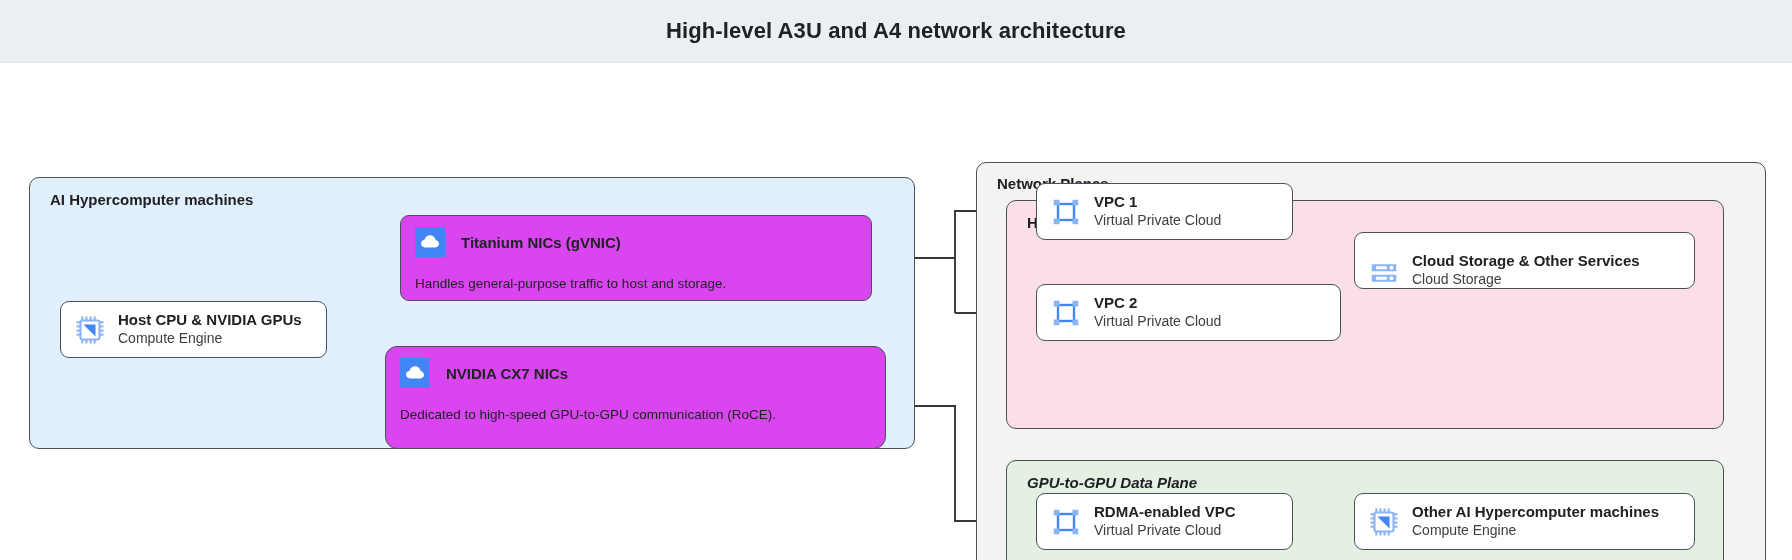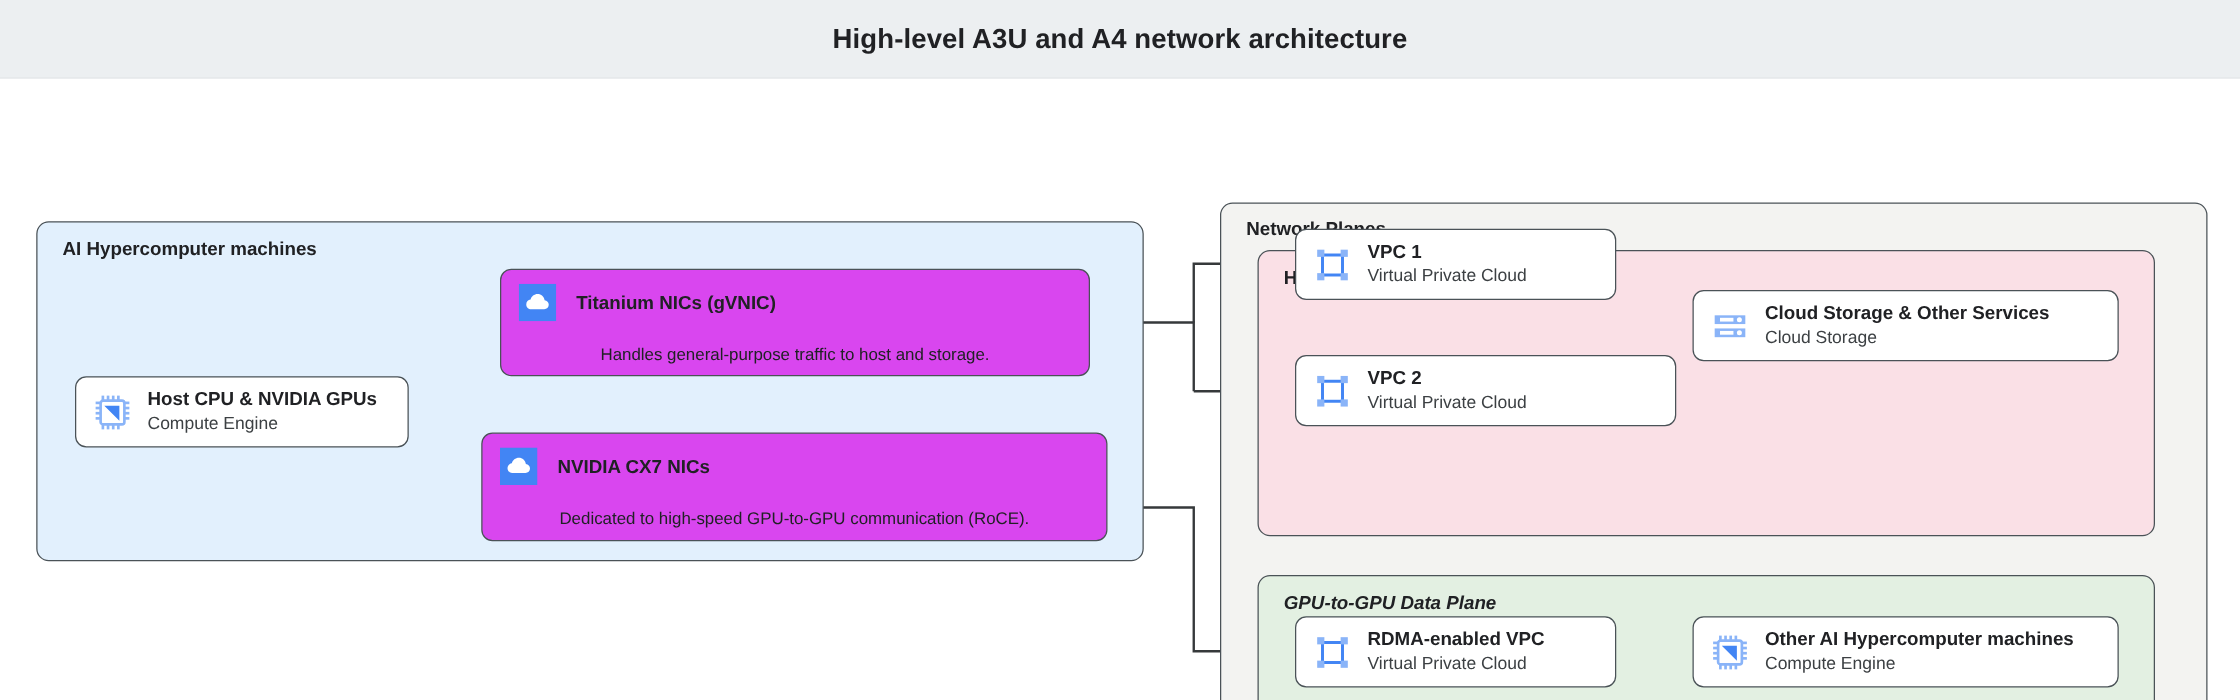--- a/index.html
+++ b/index.html
@@ -114,21 +114,21 @@
     padding: 11px 14px 10px 14px;
   }
   .detail-card .dc-title {
     font-size: 15px; font-weight: bold; color: #202124; white-space: nowrap;
   }
   .detail-card .dc-rule {
     height: 1.6px; background: #737b80; margin: 0 14px;
   }
   .detail-card .dc-desc {
     font-size: 13.5px; color: #202124;
-    text-align: center;
+    text-align: left;
     padding: 9px 14px 27px 14px;
     white-space: nowrap;
   }
 
   
   .icon { flex: 0 0 auto; display: block; }
 
   
   #connectors { position: absolute; left: 0; top: 0; width: 1792px; height: 497px; }
 </style>
@@ -208,21 +208,21 @@
       <svg class="icon" width="30" height="30" viewBox="0 0 24 24">
         <rect x="0" y="0" width="24" height="24" fill="#4285f4"></rect>
         <path d="M12.1 6.6c-2.2 0-4.05 1.5-4.55 3.55C6.0 10.35 4.8 11.65 4.8 13.2c0 1.72 1.4 3.1 3.12 3.1h8.4c1.6 0 2.88-1.28 2.88-2.86 0-1.5-1.16-2.74-2.64-2.86-.3-2.26-2.24-3.98-4.46-3.98z" fill="#ffffff"></path>
       </svg>
       <span class="dc-title">Titanium NICs (gVNIC)</span>
     </div>
     <div class="dc-rule"></div>
     <div class="dc-desc">Handles general-purpose traffic to host and storage.</div>
   </div>
 
-  <div class="detail-card" id="card-cx7" style="left:385px; top:283px; width:501px; height:87px;">
+  <div class="detail-card" id="card-cx7" style="left:385px; top:283px; width:501px; height:103px;border-radius:12px;">
     <div class="dc-head">
       <svg class="icon" width="30" height="30" viewBox="0 0 24 24">
         <rect x="0" y="0" width="24" height="24" fill="#4285f4"></rect>
         <path d="M12.1 6.6c-2.2 0-4.05 1.5-4.55 3.55C6.0 10.35 4.8 11.65 4.8 13.2c0 1.72 1.4 3.1 3.12 3.1h8.4c1.6 0 2.88-1.28 2.88-2.86 0-1.5-1.16-2.74-2.64-2.86-.3-2.26-2.24-3.98-4.46-3.98z" fill="#ffffff"></path>
       </svg>
       <span class="dc-title">NVIDIA CX7 NICs</span>
     </div>
     <div class="dc-rule"></div>
     <div class="dc-desc">Dedicated to high-speed GPU-to-GPU communication (RoCE).</div>
   </div>
@@ -256,21 +256,21 @@
       <rect x="17.2" y="2.2" width="4.6" height="4.6" fill="#8ab4f8"></rect>
       <rect x="2.2" y="17.2" width="4.6" height="4.6" fill="#8ab4f8"></rect>
       <rect x="17.2" y="17.2" width="4.6" height="4.6" fill="#8ab4f8"></rect>
     </svg>
     <span class="node-text">
       <span class="node-title">VPC 2</span>
       <span class="node-sub">Virtual Private Cloud</span>
     </span>
   </div>
 
-  <div class="node" id="node-storage" style="left:1354px; top:169px; width:341px; height:57px;">
+  <div class="node" id="node-storage" style="left:1354px; top:169px; width:341px; height:57px;align-items:flex-end;">
     <svg class="icon" width="30" height="30" viewBox="0 0 24 24">
       <rect x="2.2" y="5.0" width="19.6" height="5.6" fill="#8ab4f8"></rect>
       <rect x="2.2" y="13.4" width="19.6" height="5.6" fill="#8ab4f8"></rect>
       <rect x="5.6" y="6.6" width="8.6" height="2.4" fill="#ffffff"></rect>
       <rect x="5.6" y="15.0" width="8.6" height="2.4" fill="#ffffff"></rect>
       <circle cx="18.0" cy="7.8" r="1.6" fill="#ffffff"></circle>
       <circle cx="18.0" cy="16.2" r="1.6" fill="#ffffff"></circle>
     </svg>
     <span class="node-text">
       <span class="node-title">Cloud Storage &amp; Other Services</span>

